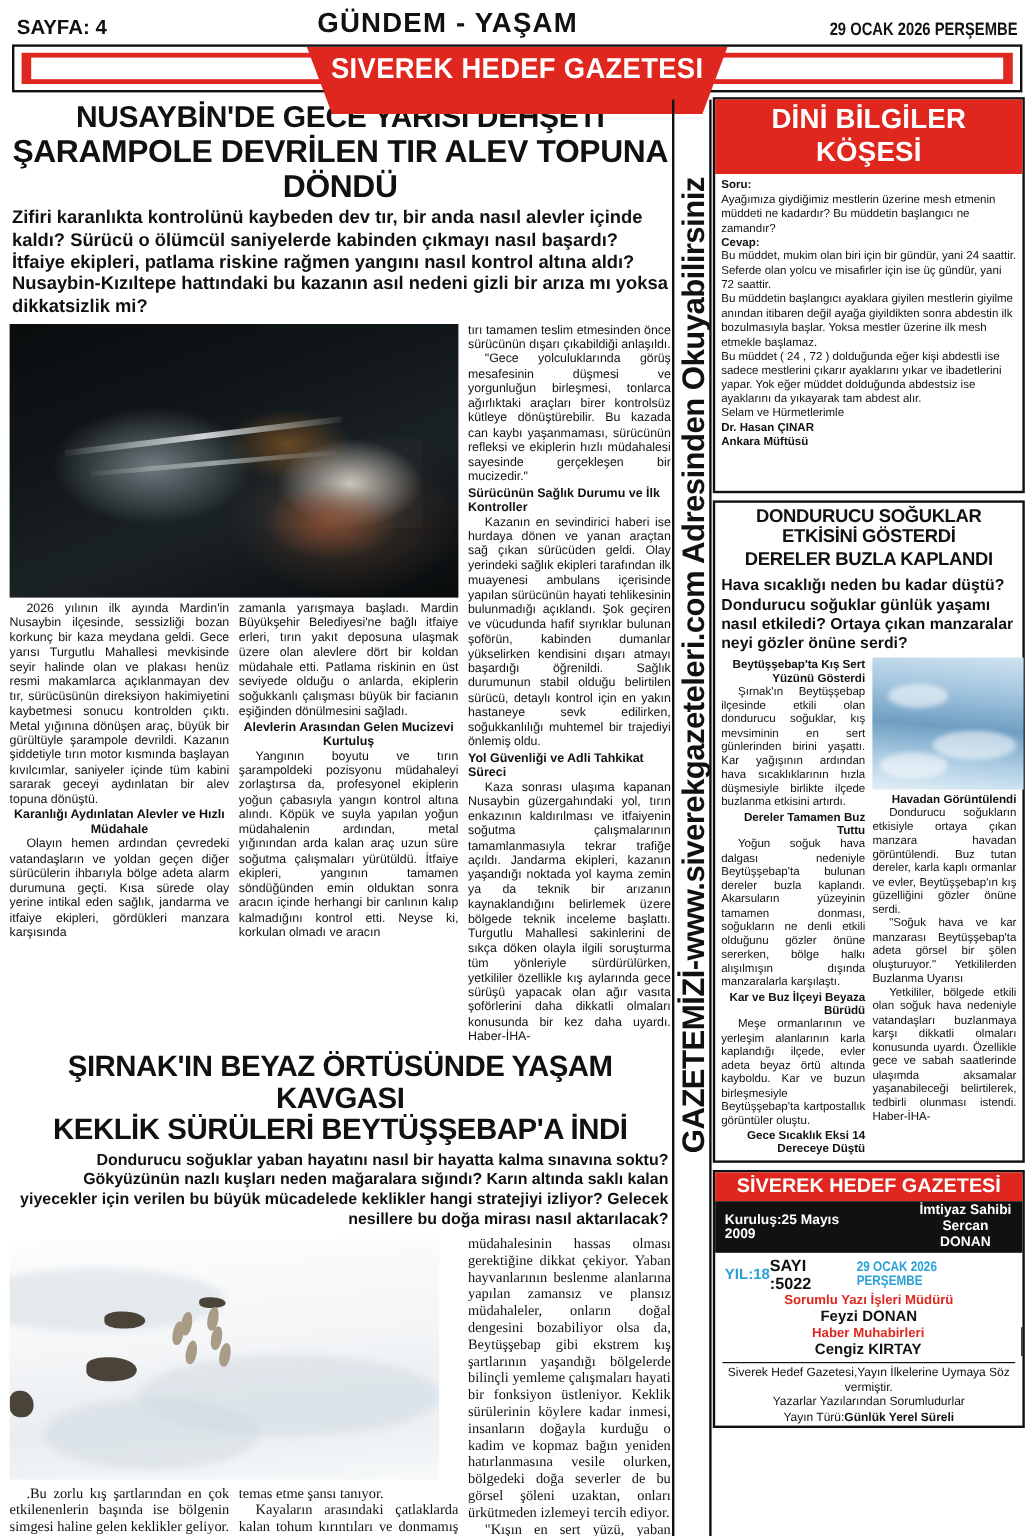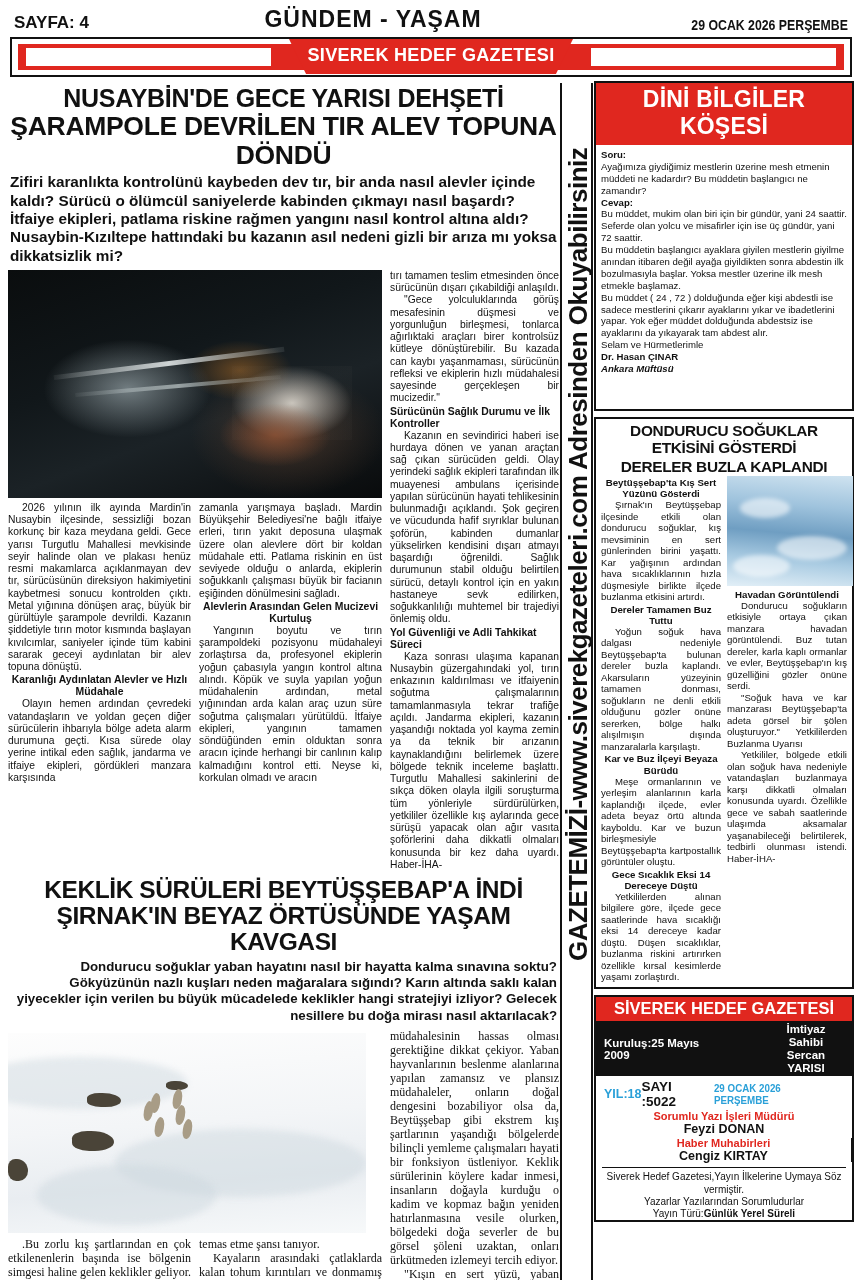--- a/index.html
+++ b/index.html
@@ -19,22 +19,22 @@
   .gundem { font-size:23px; font-weight:bold; letter-spacing:1px; }
   .tarih { font-size:15px; font-weight:bold; transform:scaleX(.82); transform-origin:right bottom; white-space:nowrap;}
 
   
   .masthead-wrap { position:relative; border:2px solid #111; height:40px; margin:2px 2px 4px 2px; background:#fff; }
   .masthead-red { position:absolute; left:6px; right:6px; top:5px; height:26px; background:#e0271f; }
   .masthead-white-l { position:absolute; left:14px; top:9px; width:245px; height:18px; background:#fff; }
   .masthead-white-r { position:absolute; right:14px; top:9px; width:245px; height:18px; background:#fff; }
   .masthead-center {
     position:absolute; left:50%; top:0px; transform:translateX(-50%);
-    background:#e0271f; color:#fff; font-weight:bold; font-size:19px;
-    padding:5px 12px 8px 12px; letter-spacing:.3px; white-space:nowrap;
+    background:#e0271f; color:#fff; font-weight:bold; font-size:24px;
+    padding:5px 12px 23px 12px; letter-spacing:.3px; white-space:nowrap;
     clip-path: polygon(0 0, 100% 0, 94% 100%, 6% 100%);
   }
   .masthead-center span { display:inline-block; transform:scaleX(.95); }
 
   
   .cols { display:flex; gap:0px; }
   .left-col { width:551px; }
   .vert-strip { width:40px; position:relative; }
   .right-col { width:263px; }
 
@@ -111,21 +111,21 @@
     font-size:23px; padding:3px 4px 5px 4px; margin:-4px -5px 4px -5px; letter-spacing:.2px;
   }
   .relig { font-size:9.6px; line-height:1.24; }
 
   .wbox-h1 { text-align:center; font-weight:bold; font-size:15.4px; line-height:1.1; letter-spacing:-.3px;}
   .wbox-h2 { text-align:center; font-weight:bold; font-size:15.4px; line-height:1.1; padding-top:2px; letter-spacing:-.3px;}
   .wbox-kick { font-size:13.2px; font-weight:bold; line-height:1.22; padding:4px 0 4px 0; }
   .wbox-cols { display:flex; gap:6px; }
   .wbox-c { width:120px; }
   .wbox-c p.body { font-size:9.6px; line-height:1.2; }
-  .wbox-c h4.sub { font-size:9.7px; text-align:center; }
+  .wbox-c h4.sub { font-size:9.7px; text-align:right; }
 
   
   .fbox { border:2px solid #111; padding:0; }
   .fbox-title { background:#e0271f; color:#fff; text-align:center; font-weight:bold; font-size:16.5px; padding:2px 0 3px 0; }
   .fbox-row1 { background:#111; color:#fff; display:flex; justify-content:space-between; align-items:center; padding:2px 8px; font-size:11.5px; font-weight:bold;gap:44px;}
   .fbox-row1 .right { text-align:center; line-height:1.12; }
   .fbox-row2 { display:flex; justify-content:space-between; align-items:center; padding:3px 16px 0 8px; }
   .yil { color:#2aa0d8; font-weight:bold; font-size:12.5px; }
   .sayi { color:#111; font-weight:bold; font-size:13.5px; }
   .fdate { color:#2aa0d8; font-weight:bold; font-size:11.5px; transform:scaleX(.85); }
@@ -194,22 +194,22 @@
             <h4 class="sub lft">Sürücünün Sağlık Durumu ve İlk Kontroller</h4>
             <p class="body">Kazanın en sevindirici haberi ise hurdaya dönen ve yanan araçtan sağ çıkan sürücüden geldi. Olay yerindeki sağlık ekipleri tarafından ilk muayenesi ambulans içerisinde yapılan sürücünün hayati tehlikesinin bulunmadığı açıklandı. Şok geçiren ve vücudunda hafif sıyrıklar bulunan şoförün, kabinden dumanlar yükselirken kendisini dışarı atmayı başardığı öğrenildi. Sağlık durumunun stabil olduğu belirtilen sürücü, detaylı kontrol için en yakın hastaneye sevk edilirken, soğukkanlılığı muhtemel bir trajediyi önlemiş oldu.</p>
             <h4 class="sub lft">Yol Güvenliği ve Adli Tahkikat Süreci</h4>
             <p class="body">Kaza sonrası ulaşıma kapanan Nusaybin güzergahındaki yol, tırın enkazının kaldırılması ve itfaiyenin soğutma çalışmalarının tamamlanmasıyla tekrar trafiğe açıldı. Jandarma ekipleri, kazanın yaşandığı noktada yol kayma zemin ya da teknik bir arızanın kaynaklandığını belirlemek üzere bölgede teknik inceleme başlattı. Turgutlu Mahallesi sakinlerini de sıkça döken olayla ilgili soruşturma tüm yönleriyle sürdürülürken, yetkililer özellikle kış aylarında gece sürüşü yapacak olan ağır vasıta şoförlerini daha dikkatli olmaları konusunda bir kez daha uyardı. Haber-İHA-</p>
           </div>
         </div>
       </div>
 
       <div class="serif" style="margin-top:2px;">
         <div class="headline2" style="font-family:'Liberation Sans',sans-serif;">
+          <div>ŞIRNAK'IN BEYAZ ÖRTÜSÜNDE YAŞAM KAVGASI</div>
           <div>KEKLİK SÜRÜLERİ BEYTÜŞŞEBAP'A İNDİ</div>
-          <div>ŞIRNAK'IN BEYAZ ÖRTÜSÜNDE YAŞAM KAVGASI</div>
         </div>
         <div class="kicker2" style="font-family:'Liberation Sans',sans-serif;">Dondurucu soğuklar yaban hayatını nasıl bir hayatta kalma sınavına soktu? Gökyüzünün nazlı kuşları neden mağaralara sığındı? Karın altında saklı kalan yiyecekler için verilen bu büyük mücadelede keklikler hangi stratejiyi izliyor? Gelecek nesillere bu doğa mirası nasıl aktarılacak?</div>
 
         <div class="a2-body">
           <div style="width:374px;">
             <div class="photo-snow-birds">
               <div class="dune" style="left:-10%;top:12%;width:60%;height:26%;"></div>
               <div class="dune" style="left:30%;top:48%;width:70%;height:34%;"></div>
               <div class="dune" style="left:8%;top:66%;width:50%;height:30%;"></div>
               <div class="rock" style="left:22%;top:30%;width:34px;height:14px;"></div>
@@ -257,39 +257,39 @@
         <div class="red-banner">DİNİ BİLGİLER KÖŞESİ</div>
         <div class="relig">
           <div style="font-weight:bold;">Soru:</div>
           <div>Ayağımıza giydiğimiz mestlerin üzerine mesh etmenin müddeti ne kadardır? Bu müddetin başlangıcı ne zamandır?</div>
           <div style="font-weight:bold;">Cevap:</div>
           <div>Bu müddet, mukim olan biri için bir gündür,  yani 24 saattir. Seferde olan yolcu ve misafirler için ise üç gündür, yani 72 saattir.</div>
           <div>Bu müddetin başlangıcı ayaklara giyilen mestlerin giyilme anından itibaren değil ayağa giyildikten sonra abdestin ilk bozulmasıyla başlar. Yoksa mestler üzerine ilk mesh etmekle başlamaz.</div>
           <div>Bu müddet ( 24 , 72 ) dolduğunda eğer kişi abdestli ise sadece mestlerini  çıkarır ayaklarını yıkar ve  ibadetlerini yapar. Yok eğer müddet dolduğunda abdestsiz ise  ayaklarını da yıkayarak tam abdest alır.</div>
           <div>Selam ve Hürmetlerimle</div>
           <div style="font-weight:bold;">Dr. Hasan ÇINAR</div>
-          <div style="font-weight:bold;font-style:italic;">Ankara Müftüsü</div>
+          <div style="font-weight:bold;">Ankara Müftüsü</div>
           <div style="height:30px;"></div>
         </div>
       </div>
 
       <div class="box">
         <div class="wbox-h1">DONDURUCU SOĞUKLAR ETKİSİNİ GÖSTERDİ</div>
         <div class="wbox-h2">DERELER BUZLA KAPLANDI</div>
+        <div class="wbox-kick">Hava sıcaklığı neden bu kadar düştü? Dondurucu soğuklar günlük yaşamı nasıl etkiledi? Ortaya çıkan manzaralar neyi gözler önüne serdi?</div>
 
         <div class="wbox-cols">
           <div class="wbox-c">
             <h4 class="sub">Beytüşşebap'ta Kış Sert Yüzünü Gösterdi</h4>
             <p class="body">Şırnak'ın Beytüşşebap ilçesinde etkili olan dondurucu soğuklar, kış mevsiminin en sert günlerinden birini yaşattı. Kar yağışının ardından hava sıcaklıklarının hızla düşmesiyle birlikte ilçede buzlanma etkisini artırdı.</p>
             <h4 class="sub">Dereler Tamamen Buz Tuttu</h4>
             <p class="body">Yoğun soğuk hava dalgası nedeniyle Beytüşşebap'ta bulunan dereler buzla kaplandı. Akarsuların yüzeyinin tamamen donması, soğukların ne denli etkili olduğunu gözler önüne sererken, bölge halkı alışılmışın dışında manzaralarla karşılaştı.</p>
             <h4 class="sub">Kar ve Buz İlçeyi Beyaza Bürüdü</h4>
             <p class="body">Meşe ormanlarının ve yerleşim alanlarının karla kaplandığı ilçede, evler adeta beyaz örtü altında kayboldu. Kar ve buzun birleşmesiyle Beytüşşebap'ta kartpostallık görüntüler oluştu.</p>
             <h4 class="sub">Gece Sıcaklık Eksi 14 Dereceye Düştü</h4>
-            <p class="body">Yetkililerden alınan bilgilere göre, ilçede gece saatlerinde hava sıcaklığı eksi 14 dereceye kadar düştü. Düşen sıcaklıklar, buzlanma riskini artırırken özellikle kırsal kesimlerde yaşamı zorlaştırdı.</p>
           </div>
           <div class="wbox-c">
             <div class="photo-ice2">
               <div class="tx" style="left:10%;top:20%;width:40%;height:18%;"></div>
               <div class="tx" style="left:40%;top:55%;width:55%;height:22%;"></div>
               <div class="tx" style="left:5%;top:72%;width:45%;height:20%;"></div>
             </div>
             <h4 class="sub">Havadan Görüntülendi</h4>
             <p class="body">Dondurucu soğukların etkisiyle ortaya çıkan manzara havadan görüntülendi. Buz tutan dereler, karla kaplı ormanlar ve evler, Beytüşşebap'ın kış güzelliğini gözler önüne serdi.</p>
             <p class="body">"Soğuk hava ve kar manzarası Beytüşşebap'ta adeta görsel bir şölen oluşturuyor." Yetkililerden Buzlanma Uyarısı</p>
@@ -297,21 +297,21 @@
           </div>
         </div>
       </div>
 
       <div class="fbox">
         <div class="fbox-title">SİVEREK HEDEF GAZETESİ</div>
         <div class="fbox-row1">
           <div>Kuruluş:25 Mayıs 2009</div>
           <div class="right">
             <div>İmtiyaz Sahibi</div>
-            <div>Sercan YARISI</div>
+            <div>Sercan DONAN</div>
           </div>
         </div>
         <div class="fbox-row2">
           <div class="yil">YIL:18</div>
           <div class="sayi">SAYI :5022</div>
           <div class="fdate">29 OCAK 2026 PERŞEMBE</div>
         </div>
         <div style="padding:1px 4px 0 4px;">
           <div class="red-lbl">Sorumlu Yazı İşleri Müdürü</div>
           <div class="blk-nm">Feyzi DONAN</div>

